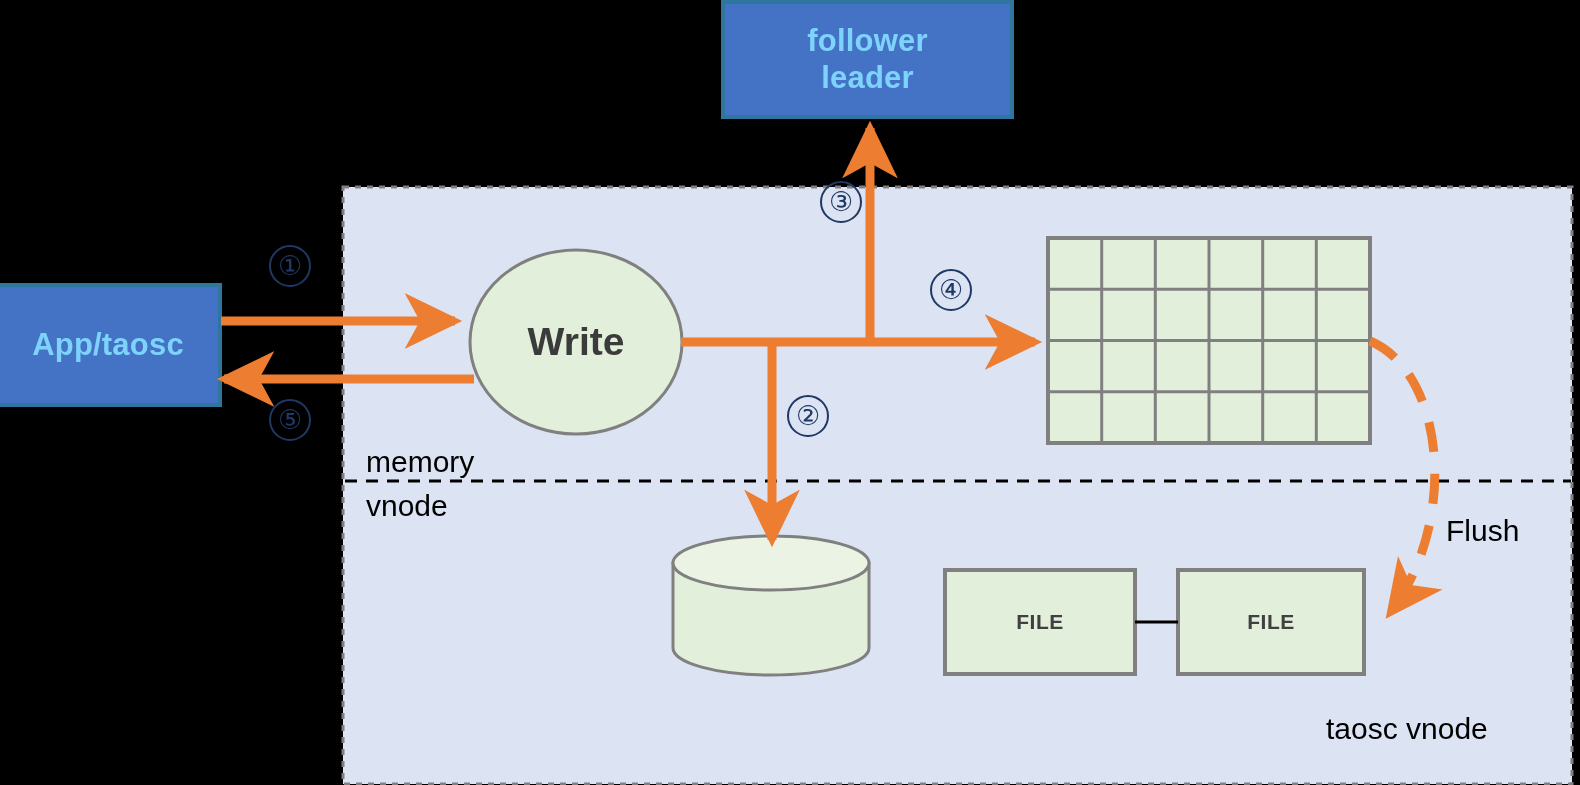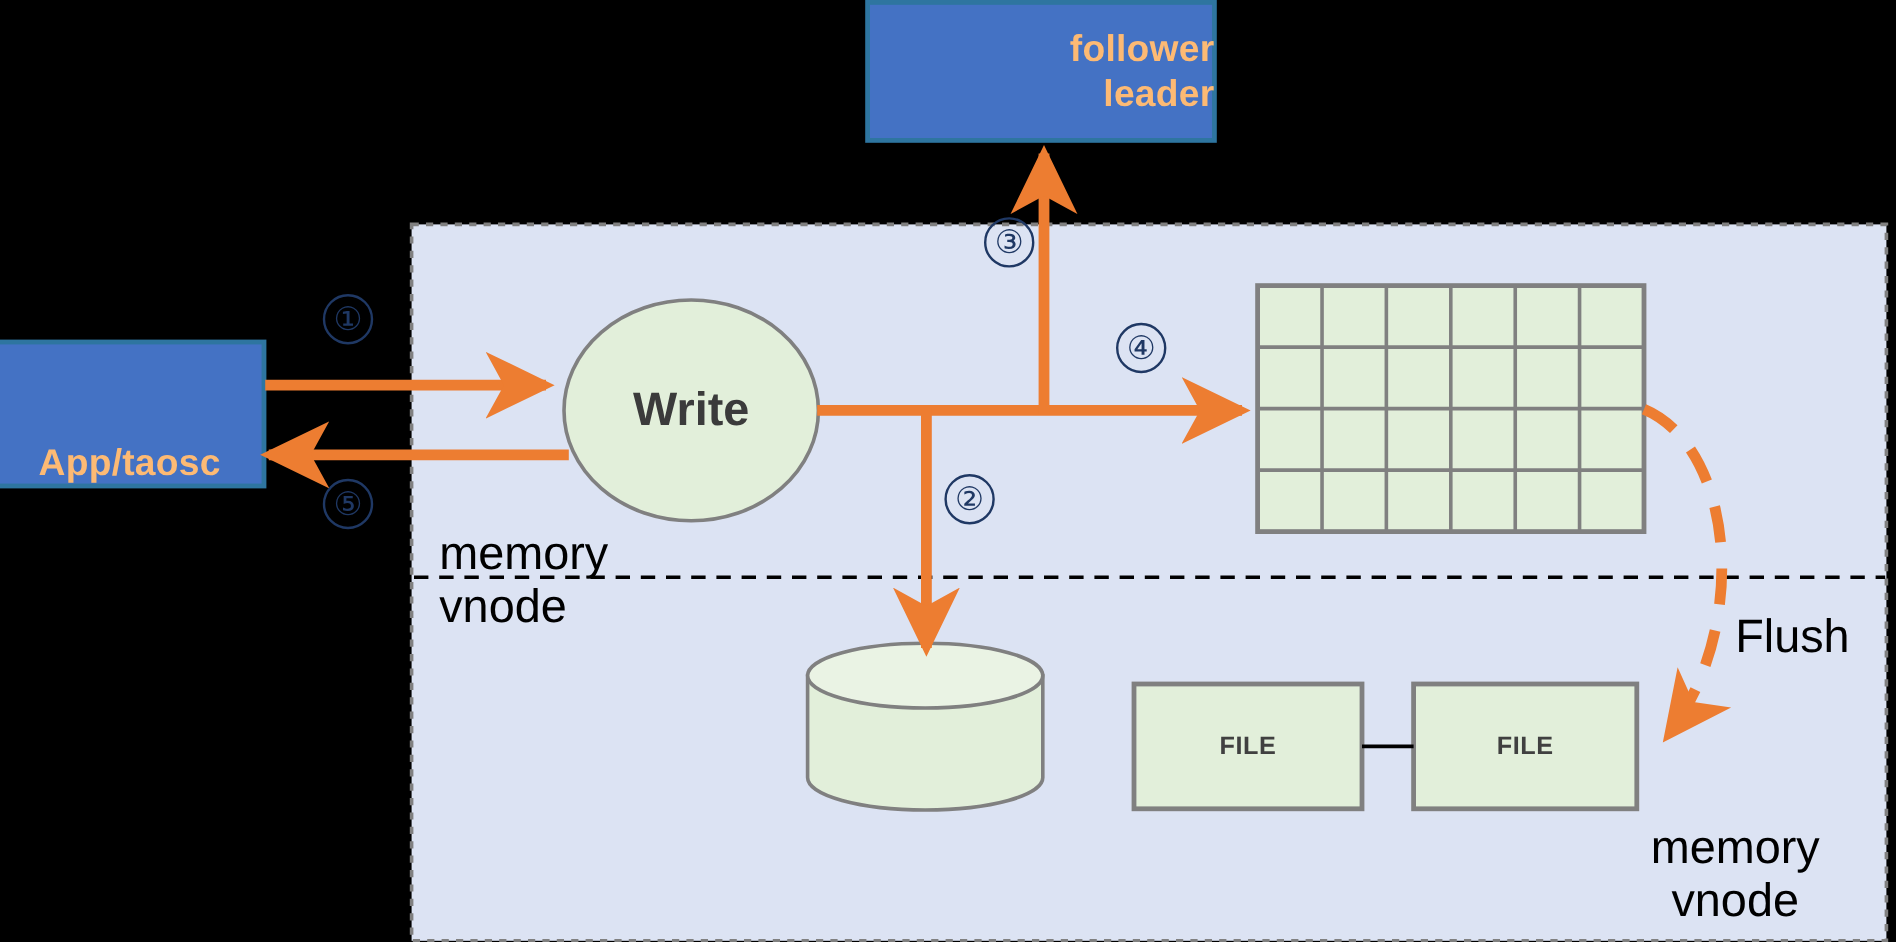--- a/index.html
+++ b/index.html
@@ -24,41 +24,40 @@
   }
   .node-label {
     position: absolute;
     display: flex;
     align-items: center;
     justify-content: center;
     text-align: center;
     pointer-events: none;
   }
   .blue-box-label {
-    color: #fdba74;
+    color: #7dd3fc;
     font-weight: bold;
     font-size: 31px;
     line-height: 1.18;
     letter-spacing: .2px;
-    align-items: flex-end;
   }
   .ellipse-label {
     color: #3b3b3b;
     font-weight: bold;
     font-size: 39px;
   }
   .file-label {
     color: #404040;
     font-weight: bold;
     font-size: 21px;
     letter-spacing: .5px;
   }
   .plain-label {
     color: #000000;
-    font-size: 39px;
+    font-size: 30px;
     font-weight: normal;
   }
   .step-num {
     position: absolute;
     width: 42px;
     height: 42px;
     border: 2.5px solid #1f3864;
     border-radius: 50%;
     color: #1f3864;
     font-size: 27px;
@@ -141,21 +140,21 @@
 
   <div class="node-label file-label" style="left:1178px; top:570px; width:186px; height:104px;">FILE</div>
 
 
   <div class="node-label plain-label" style="left:366px; top:443px; width:180px; height:38px; justify-content:flex-start;">memory</div>
 
   <div class="node-label plain-label" style="left:366px; top:487px; width:180px; height:38px; justify-content:flex-start;">vnode</div>
 
   <div class="node-label plain-label" style="left:1446px; top:512px; width:150px; height:38px; justify-content:flex-start;">Flush</div>
 
-  <div class="node-label plain-label" style="left:1326px; top:710px; width:240px; height:38px; justify-content:flex-start;">memory vnode</div>
+  <div class="node-label plain-label" style="left:1326px; top:710px; width:240px; height:38px; justify-content:flex-start;">taosc vnode</div>
 
   <div class="step-num" style="left:269px; top:245px;">①</div>
   <div class="step-num" style="left:787px; top:395px;">②</div>
   <div class="step-num" style="left:820px; top:181px;">③</div>
   <div class="step-num" style="left:930px; top:269px;">④</div>
   <div class="step-num" style="left:269px; top:399px;">⑤</div>
 
 </div>
 
 </body></html>

